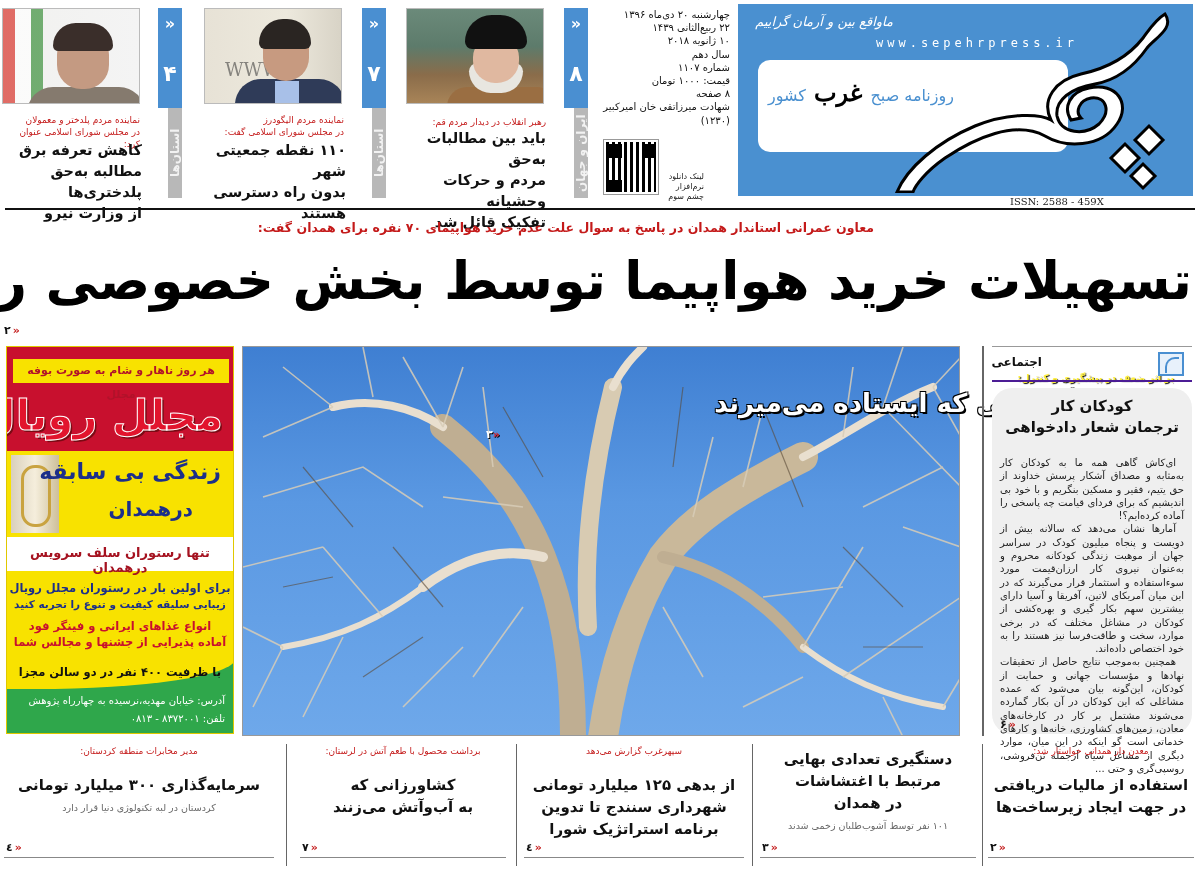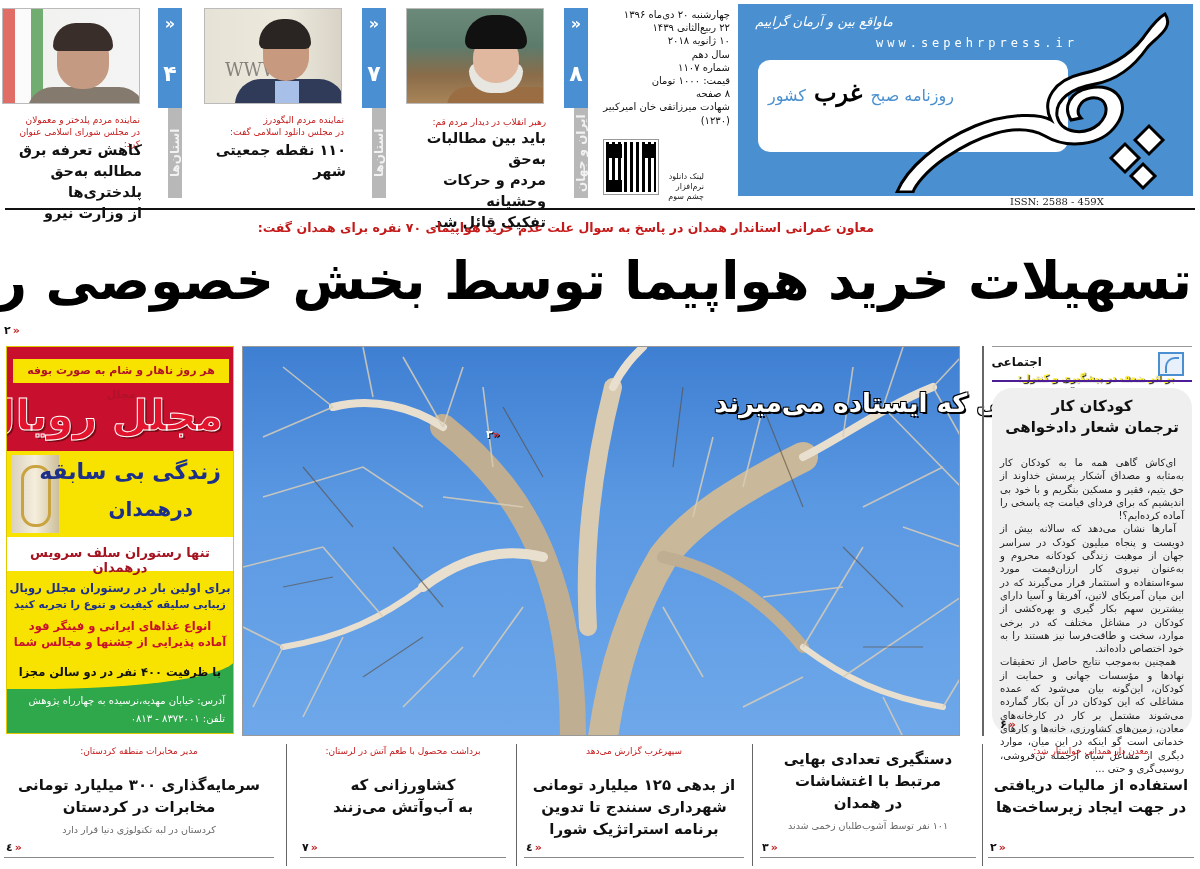--- a/index.html
+++ b/index.html
@@ -189,24 +189,25 @@
 
 <div class="abs teaser-photo photo-man" style="left:204px; top:8px; width:138px; height:96px;">
   <div class="wall-text">WWW.IC</div>
   <div class="suit"></div>
   <div class="shirt"></div>
   <div class="face"></div>
   <div class="hair"></div>
 </div>
 <div class="abs teaser-kicker" style="left:200px; top:114px; width:144px;">
   <div>نماینده مردم الیگودرز</div>
-  <div>در مجلس دانلود اسلامی گفت:</div>
+  <div>در مجلس شورای اسلامی گفت:</div>
 </div>
 <div class="abs teaser-title" style="left:196px; top:140px; width:150px;">
   <div>۱۱۰ نقطه جمعیتی شهر</div>
+  <div>بدون راه دسترسی هستند</div>
 </div>
 
 <div class="abs teaser-photo photo-man2" style="left:2px; top:8px; width:138px; height:96px;">
   <div class="flag"></div>
   <div class="suit"></div>
   <div class="face"></div>
   <div class="hair"></div>
 </div>
 <div class="abs teaser-kicker" style="left:4px; top:114px; width:136px;">
   <div>نماینده مردم پلدختر و معمولان</div>
@@ -348,19 +349,18 @@
   <div class="foot">
     <span class="page-ref"><span class="arr">«</span><span>۷</span></span>
   </div>
 </div>
 <div class="abs bottom-sep" style="left:286px;"></div>
 
 <div class="abs bottom-story" style="left:4px; width:270px;">
   <div class="kicker">مدیر مخابرات منطقه کردستان:</div>
   <div class="title">
     <div>سرمایه‌گذاری ۳۰۰ میلیارد تومانی</div>
-    <div>مخابرات در کردستان</div>
   </div>
   <div class="sub">کردستان در لبه تکنولوژی دنیا قرار دارد</div>
   <div class="foot">
     <span class="page-ref"><span class="arr">«</span><span>٤</span></span>
   </div>
 </div>
 
 </body></html>

